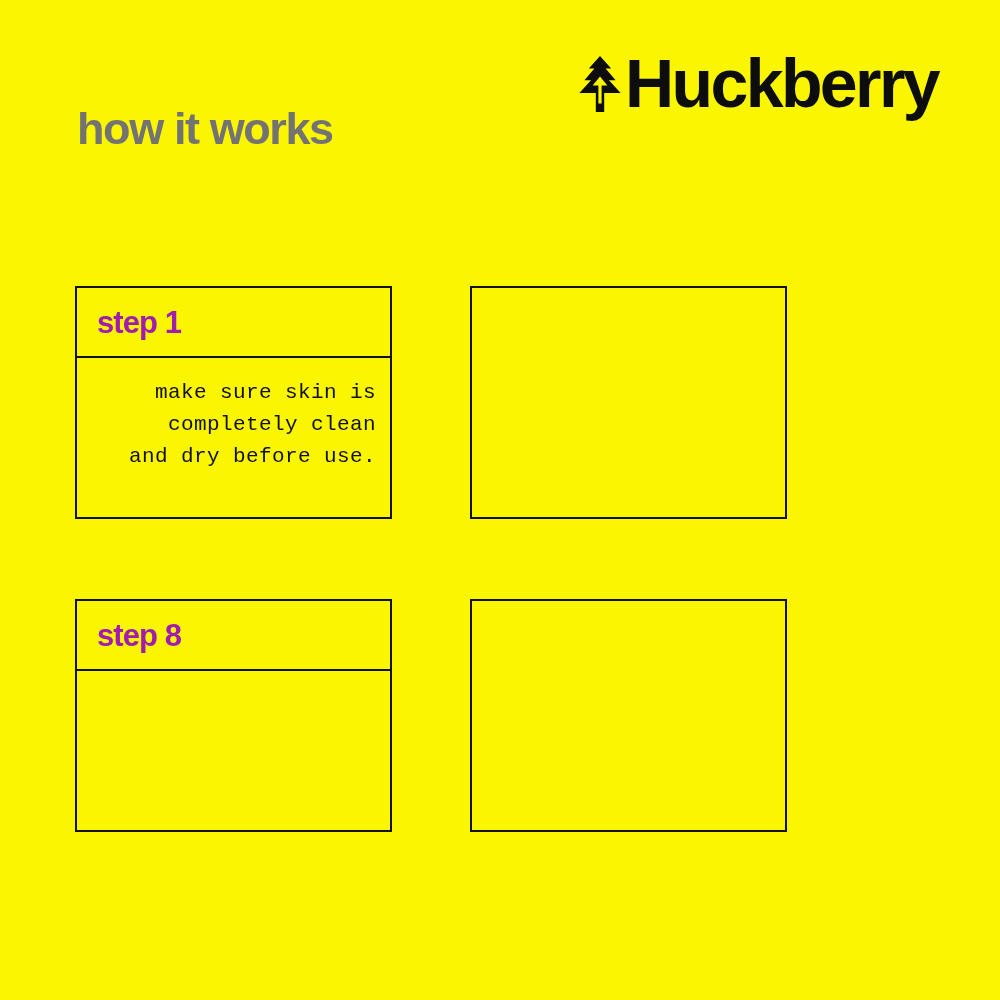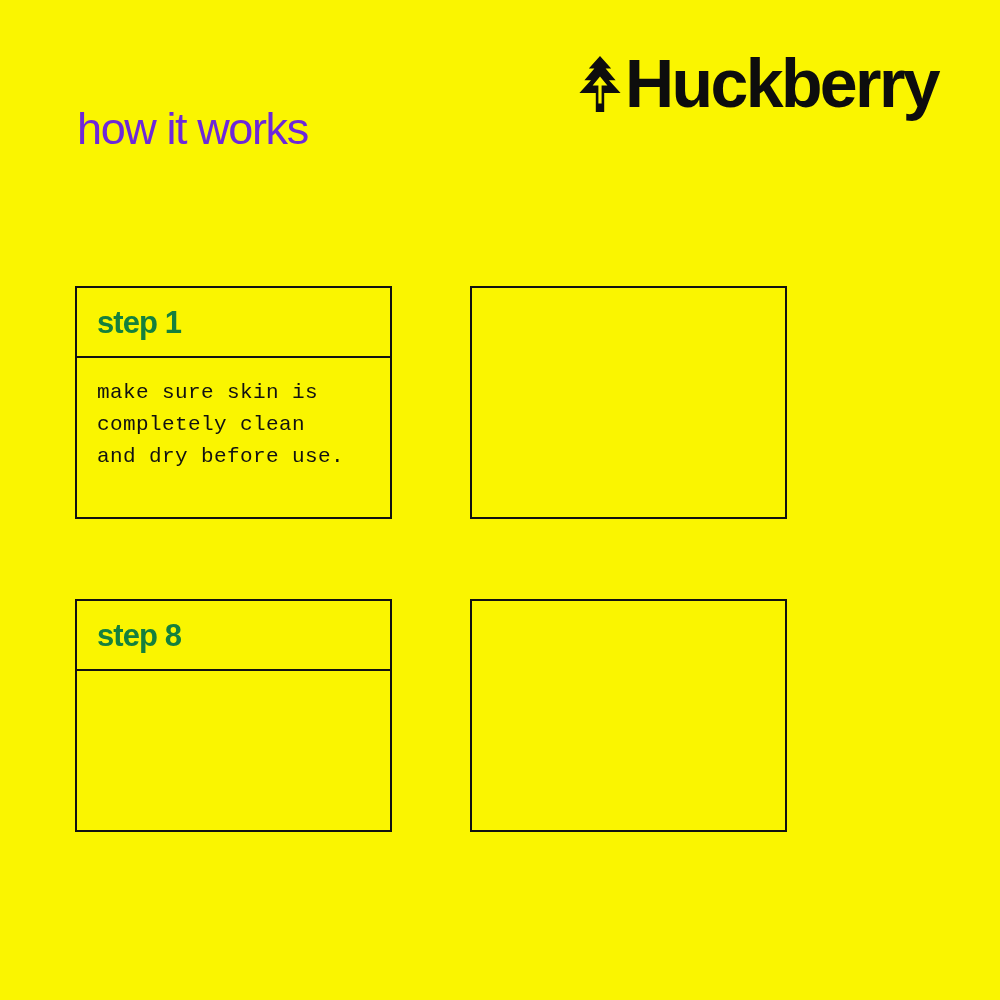--- a/index.html
+++ b/index.html
@@ -48,23 +48,23 @@
     white-space: nowrap;
   }
 
   
   #headline {
     position: absolute;
     left: 77px;
     top: 102px;
     font-family: "Liberation Sans", sans-serif;
     font-size: 45px;
-    font-weight: 400;
+    font-weight: 700;
     letter-spacing: -1.4px;
-    color: #6d28d9;
+    color: #737373;
     line-height: 1.2;
     white-space: nowrap;
   }
 
   
   #steps-grid {
     position: absolute;
     left: 75px;
     top: 286px;
     width: 712px;
@@ -91,39 +91,40 @@
     align-items: center;
     padding-left: 20px;
     box-sizing: border-box;
   }
 
   .step-card-title {
     font-family: "Liberation Sans", sans-serif;
     font-size: 31px;
     font-weight: 700;
     letter-spacing: -0.9px;
-    color: #15803d;
+    color: #a21caf;
     line-height: 1;
     white-space: nowrap;
   }
 
   .step-card-body {
     flex: 1 1 auto;
     padding: 19px 14px 0 20px;
     box-sizing: border-box;
   }
 
   .step-card-text {
     font-family: "Liberation Mono", "DejaVu Sans Mono", monospace;
     font-size: 21px;
     line-height: 32px;
     letter-spacing: 0.4px;
     color: #111111;
     white-space: pre-line;
     margin: 0;
+    text-align: right;
   }
 </style>
 </head>
 <body>
 
 <div id="canvas">
 
   <div id="brand">
     <span id="brand-mark">
       <svg viewBox="0 0 46 56" width="46" height="56" aria-hidden="true">

